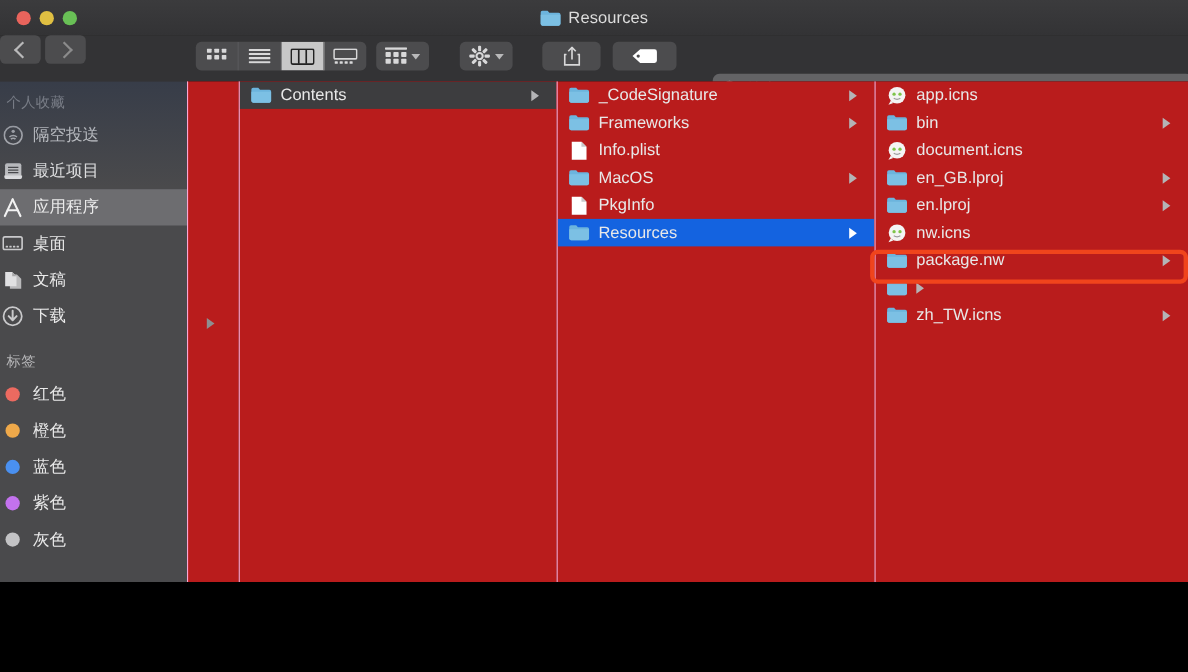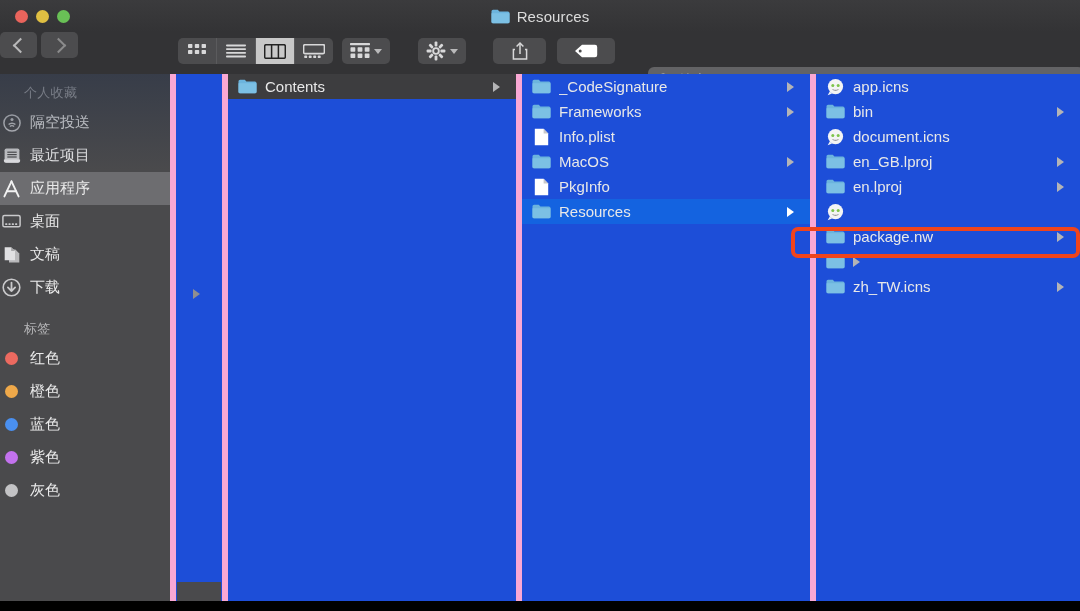--- a/index.html
+++ b/index.html
@@ -6,21 +6,21 @@
     margin: 0; padding: 0;
     background: #000;
   }
   body {
     font-family: "Liberation Sans", "DejaVu Sans", sans-serif;
     -webkit-font-smoothing: antialiased;
   }
   .window {
     position: relative;
     width: 1080px;
-    height: 601px;
+    height: 529px;
     overflow: hidden;
     background: #1e1e1e;
   }
 
   
   .titlebar {
     position: absolute;
     left: 0; top: 0;
     width: 1080px; height: 32px;
     background: linear-gradient(to bottom, #3b3b3d 0%, #333335 100%);
@@ -149,21 +149,21 @@
     width: 170px;
     height: 537px;
     background: #4a4a4c;
     position: relative;
     overflow: hidden;
     flex: 0 0 170px;
   }
   .sb-head {
     font-size: 13px;
     color: #b6b6b8;
-    padding: 10px 0 4px 24px;
+    padding: 10px 0 4px 6px;
     letter-spacing: 0.3px;
   }
   .sb-item {
     height: 33px;
     display: flex;
     align-items: center;
     gap: 9px;
     padding-left: 2px;
     font-size: 15px;
     color: #eaeaea;
@@ -188,22 +188,22 @@
 
   
   .columns {
     flex: 1;
     display: flex;
     height: 537px;
   }
   .col {
     height: 537px;
     position: relative;
-    background: #1d4ed8;
-    border-left: 6px solid #f9a8d4;
+    background: #b91c1c;
+    border-left: 1px solid #f9a8d4;
     overflow: hidden;
   }
   .col.narrow { flex: 0 0 46px; }
   .col.c-contents { flex: 0 0 288px; }
   .col.c-mid { flex: 0 0 288px; }
   .col.c-right { flex: 1; }
 
   .row {
     height: 25px;
     display: flex;
@@ -625,20 +625,21 @@
         </div>
 
         <div class="row">
           <svg class="icnsico" viewBox="0 0 18 18">
             <circle cx="9" cy="8.6" r="7.6" fill="#f4f4f4"></circle>
             <path d="M3.3 13.6 L1.2 17.2 L5.6 15.6 Z" fill="#f4f4f4"></path>
             <circle cx="6.3" cy="7.6" r="1.5" fill="#7ec44a"></circle>
             <circle cx="11.7" cy="7.6" r="1.5" fill="#7ec44a"></circle>
             <path d="M6.0 11.4 Q9 13.3 12 11.4" fill="none" stroke="#9a9a9c" stroke-width="1.1"></path>
           </svg>
+          <span class="name">nw.icns</span>
         </div>
 
         <div class="row">
           <svg class="folder" viewBox="0 0 19 15">
             <path d="M0.5 2.3 A1.6 1.6 0 0 1 2.1 0.7 H6.8 L8.4 2.5 H16.9 A1.6 1.6 0 0 1 18.5 4.1 V12.7 A1.6 1.6 0 0 1 16.9 14.3 H2.1 A1.6 1.6 0 0 1 0.5 12.7 Z" fill="#6cb4dd"></path>
             <path d="M0.5 4.3 H18.5 V12.7 A1.6 1.6 0 0 1 16.9 14.3 H2.1 A1.6 1.6 0 0 1 0.5 12.7 Z" fill="#7cc0e4"></path>
           </svg>
           <span class="name">package.nw</span>
           <span class="arrow"></span>
         </div>

